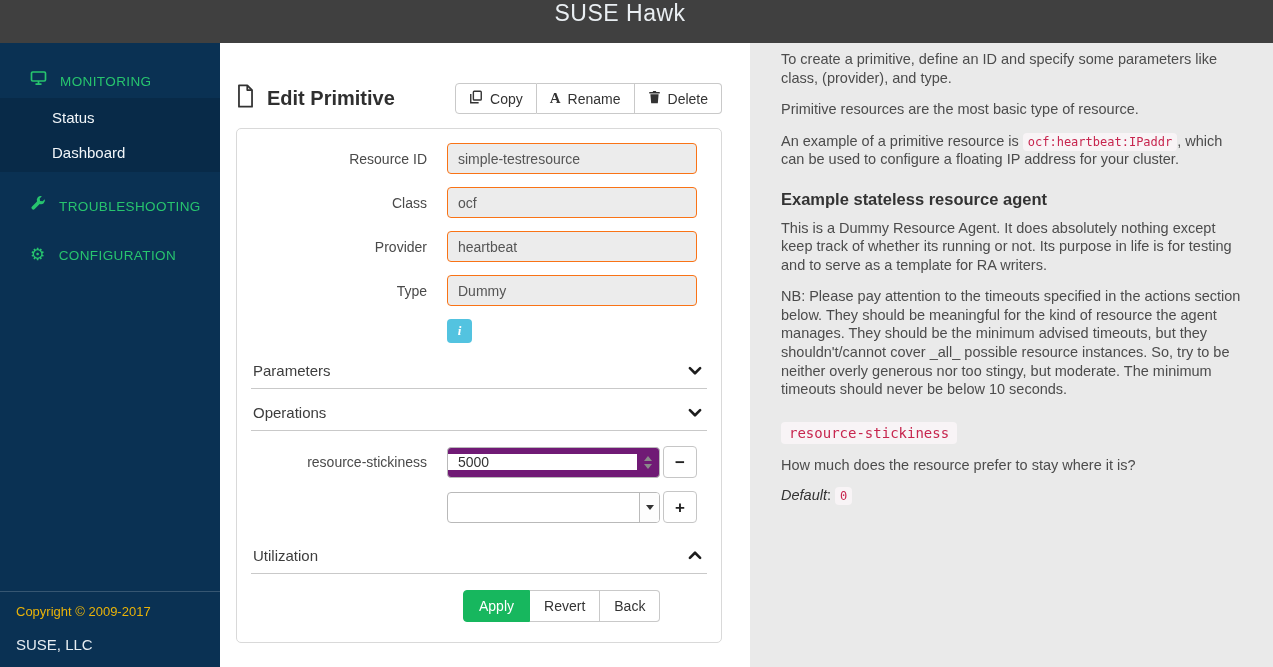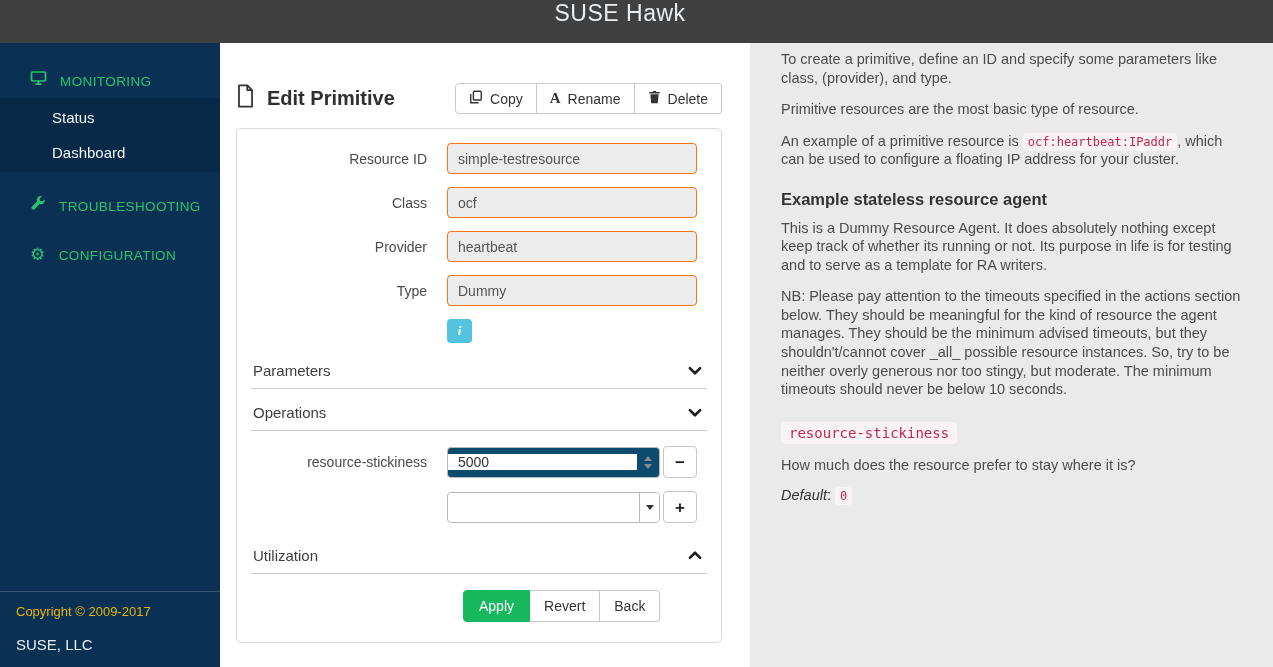--- a/index.html
+++ b/index.html
@@ -44,21 +44,21 @@
   .frow { display:flex; align-items:center; padding:0 14px; margin-bottom:13px; }
   .flabel { flex:0 0 196px; text-align:right; padding-right:20px; font-size:14px; color:#4a4a4a; }
   .tinput { width:250px; height:31px; border:1px solid #f97316; border-radius:4px; background:#ececec; color:#555; font-size:14px; font-family:inherit; padding:0 10px; }
   .info-btn { width:25px; height:24px; border:none; border-radius:4px; background:#53c3e0; color:#fff; font-weight:bold; font-size:13px; cursor:pointer; font-family:"Liberation Serif",serif; font-style:italic; }
 
   .section-hdr { margin:4px 14px 0; padding:11px 4px 9px 2px; border-bottom:1px solid #c9c9c9; display:flex; align-items:center; justify-content:space-between; font-size:15px; color:#3d3d3d; cursor:pointer; }
   .section-hdr svg { display:block; }
 
   .meta-rows { padding-top:15px; }
   .igroup { display:flex; align-items:center; gap:3px; }
-  .numbox { width:213px; height:31px; border:1px solid #b9b9b9; border-radius:4px; background:#0c4a6e; display:flex; align-items:center; overflow:hidden; }
+  .numbox { width:213px; height:31px; border:1px solid #b9b9b9; border-radius:4px; background:#701a75; display:flex; align-items:center; overflow:hidden; }
   .numbox input { flex:1; border:none; outline:none; font-size:14px; color:#333; padding:0 10px; font-family:inherit; min-width:0; }
   .spinner { width:22px; display:flex; flex-direction:column; align-items:center; gap:3px; cursor:pointer; }
   .tri-up { width:0; height:0; border-left:4px solid transparent; border-right:4px solid transparent; border-bottom:5px solid #8a8a8a; }
   .tri-dn { width:0; height:0; border-left:4px solid transparent; border-right:4px solid transparent; border-top:5px solid #8a8a8a; }
   .sq-btn { width:34px; height:32px; border:1px solid #c6c6c6; border-radius:4px; background:#fff; color:#222; font-size:17px; font-weight:bold; cursor:pointer; line-height:1; }
   .selbox { width:213px; height:31px; border:1px solid #b9b9b9; border-radius:4px; background:#fff; display:flex; align-items:stretch; overflow:hidden; }
   .selbox .selval { flex:1; }
   .caret-btn { width:20px; border-left:1px solid #bbb; background:#fdfdfd; display:flex; align-items:center; justify-content:center; cursor:pointer; }
   .caret { width:0; height:0; border-left:4px solid transparent; border-right:4px solid transparent; border-top:5px solid #333; }
 

